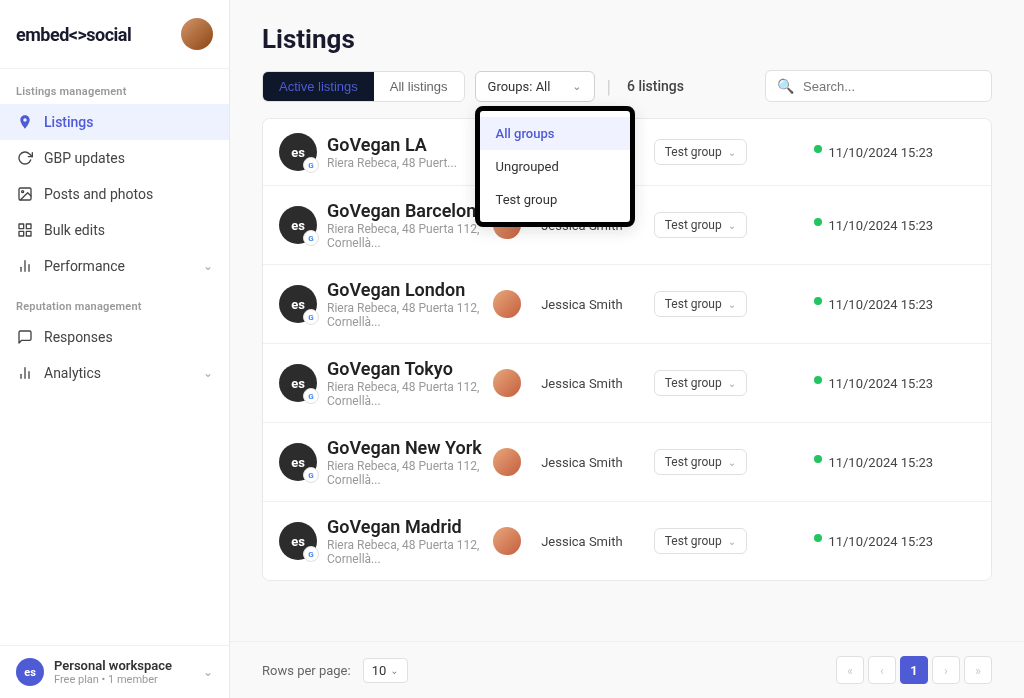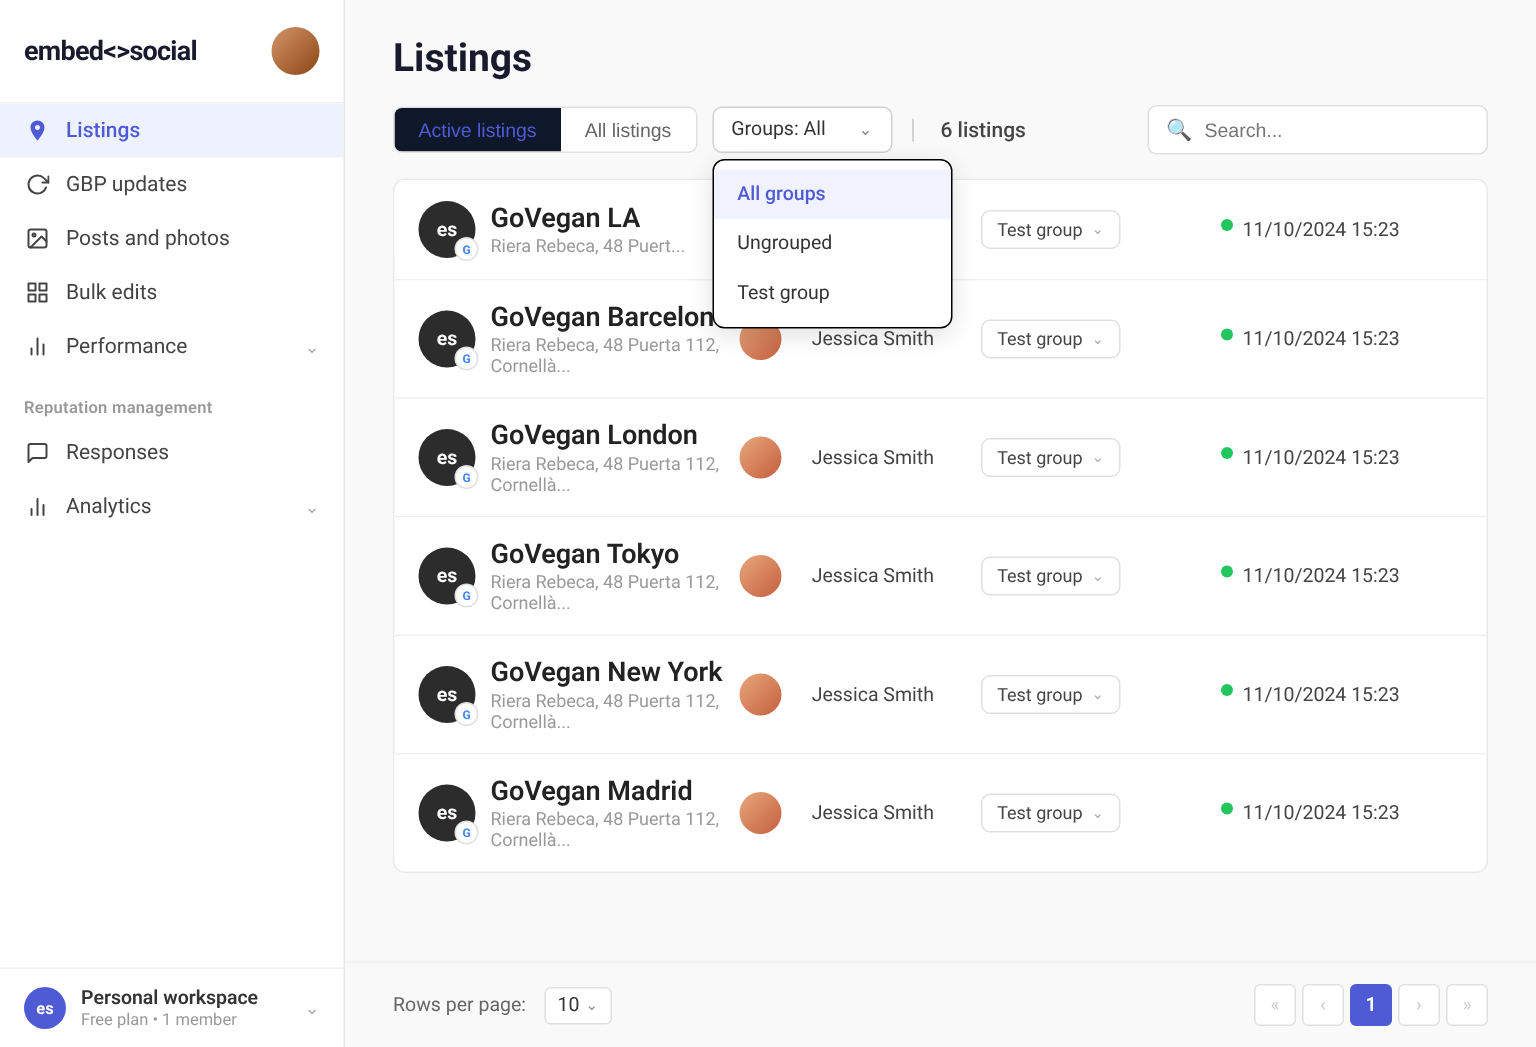--- a/index.html
+++ b/index.html
@@ -32,21 +32,21 @@
     .page-title { font-size: 26px; font-weight: 700; color: #1a1a2e; }
 
     .toolbar { padding: 0 32px 16px; display: flex; align-items: center; gap: 10px; background: #f9f9f9; }
     .tab-group { display: flex; border: 1px solid #e0e0e0; border-radius: 6px; overflow: hidden; background: #fff; }
     .tab-btn { padding: 7px 16px; font-size: 13px; cursor: pointer; border: none; background: transparent; color: #666; transition: all 0.15s; }
     .tab-btn.active { background: #0f172a; color: #4f5bd5; font-weight: 500; }
 
     .groups-dropdown { position: relative; }
     .groups-btn { display: flex; align-items: center; gap: 6px; padding: 7px 12px; border: 1px solid #d0d0d0; border-radius: 6px; background: #fff; cursor: pointer; font-size: 13px; color: #333; min-width: 120px; }
     .groups-btn .chevron { margin-left: auto; color: #888; font-size: 11px; }
-    .dropdown-menu { position: absolute; top: 100%; left: 0; margin-top: 4px; background: #fff; border: 1px solid #000000; border-radius: 8px; box-shadow: 0 4px 16px rgba(0,0,0,0.12); z-index: 100; min-width: 160px; padding: 6px 0; }
+    .dropdown-menu { position: absolute; top: 100%; left: 0; margin-top: 4px; background: #fff; border: 5px solid #000000; border-radius: 8px; box-shadow: 0 4px 16px rgba(0,0,0,0.12); z-index: 100; min-width: 160px; padding: 6px 0; }
     .dropdown-item { padding: 9px 16px; font-size: 13px; cursor: pointer; color: #333; }
     .dropdown-item.selected { color: #4f5bd5; font-weight: 500; background: #f0f2ff; }
 
     .listings-count { font-size: 14px; color: #444; font-weight: 500; margin-left: 4px; }
     .search-box { margin-left: auto; display: flex; align-items: center; gap: 8px; border: 1px solid #e0e0e0; border-radius: 6px; padding: 7px 12px; background: #fff; min-width: 200px; }
     .search-box input { border: none; outline: none; font-size: 13px; color: #333; width: 100%; background: transparent; }
     .search-icon { color: #aaa; font-size: 14px; }
 
     
     .table-container { flex: 1; overflow-y: auto; padding: 0 32px; }
@@ -90,20 +90,21 @@
 <body>
 
 <div class="sidebar">
   <div class="sidebar-logo">
     <span class="logo-text">embed&lt;&gt;social</span>
     <div class="user-avatar-img"></div>
   </div>
 
   <div class="sidebar-nav">
 
+    <div class="sidebar-section-label">Listings management</div>
 
     <div class="nav-item active">
       <span class="nav-icon">
         <svg class="icon-svg" viewBox="0 0 24 24">
             <path d="M12 2C8.13 2 5 5.13 5 9c0 5.25 7 13 7 13s7-7.75 7-13c0-3.87-3.13-7-7-7zm0 9.5c-1.38 0-2.5-1.12-2.5-2.5S10.62 6.5 12 6.5s2.5 1.12 2.5 2.5S13.38 11.5 12 11.5z" stroke="none" fill="#4f5bd5"></path>
           </svg>
       </span>
       <span class="nav-label">Listings</span>
     </div>
 

